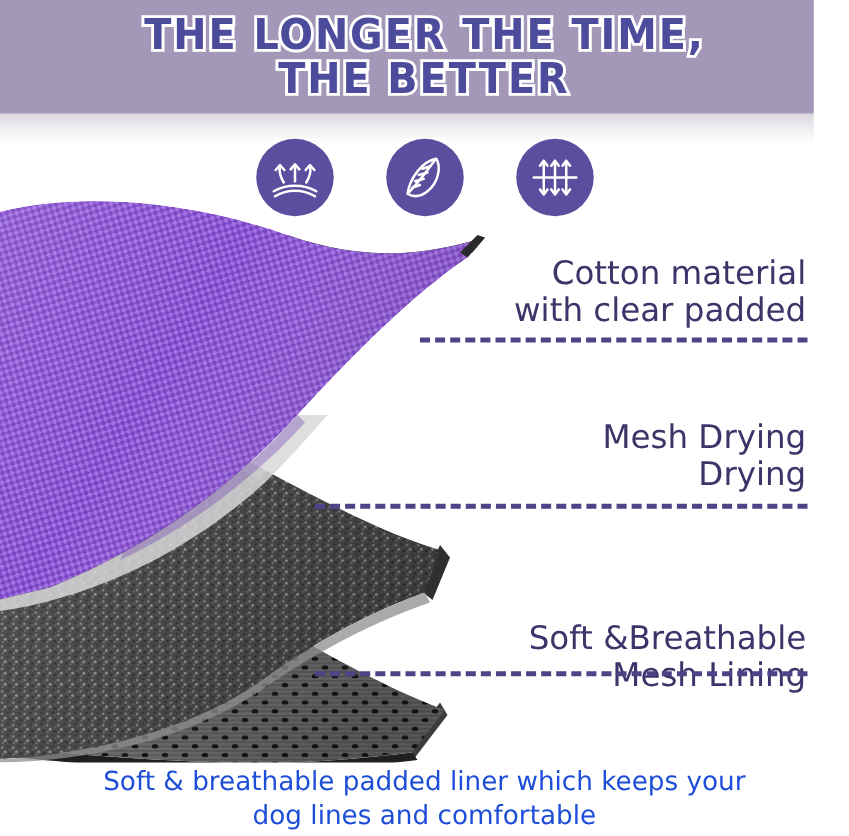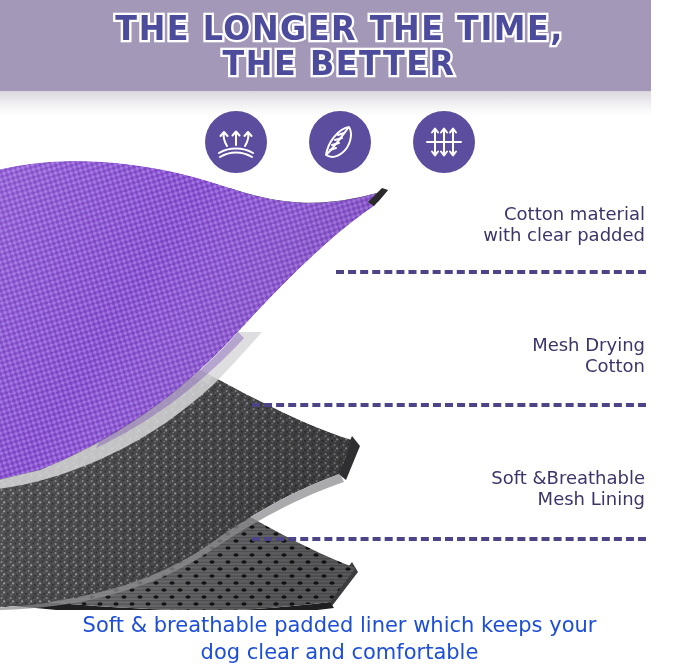--- a/index.html
+++ b/index.html
@@ -90,28 +90,28 @@
     z-index: 4;
   }
 
   
   .callout {
     position: absolute;
     width: 320px;
     text-align: right;
     color: #3b3569;
     font-family: "DejaVu Sans", sans-serif;
-    font-size: 18px;
+    font-size: 26px;
     line-height: 1.16;
     z-index: 8;
   }
   .callout .ln { display: block; white-space: nowrap; }
   .callout.c1 { left: 325px; top: 204px; }
   .callout.c2 { left: 325px; top: 335px; }
-  .callout.c3 { left: 325px; top: 468px; text-align: right; }
+  .callout.c3 { left: 325px; top: 496px; text-align: right; }
 
   .dash {
     position: absolute;
     height: 0;
     border-top: 4px dashed #4b4486;
     z-index: 9;
   }
   .dash.d1 { left: 336px; top: 270px; width: 310px; }
   .dash.d2 { left: 252px; top: 403px; width: 394px; }
   .dash.d3 { left: 252px; top: 537px; width: 394px; }
@@ -308,28 +308,28 @@
   </div>
 
   <div class="callout c1">
     <span class="ln">Cotton material</span>
     <span class="ln">with clear padded</span>
   </div>
   <div class="dash d1"></div>
 
   <div class="callout c2">
     <span class="ln">Mesh Drying</span>
-    <span class="ln">Cotton</span>
+    <span class="ln">Drying</span>
   </div>
   <div class="dash d2"></div>
 
   <div class="callout c3">
     <span class="ln">Soft &amp;Breathable</span>
     <span class="ln">Mesh Lining</span>
   </div>
   <div class="dash d3"></div>
 
   <div class="caption">
     <span class="ln">Soft &amp; breathable padded liner which keeps your</span>
-    <span class="ln">dog clear and comfortable</span>
+    <span class="ln">dog lines and comfortable</span>
   </div>
 
 </div>
 
 </body></html>

